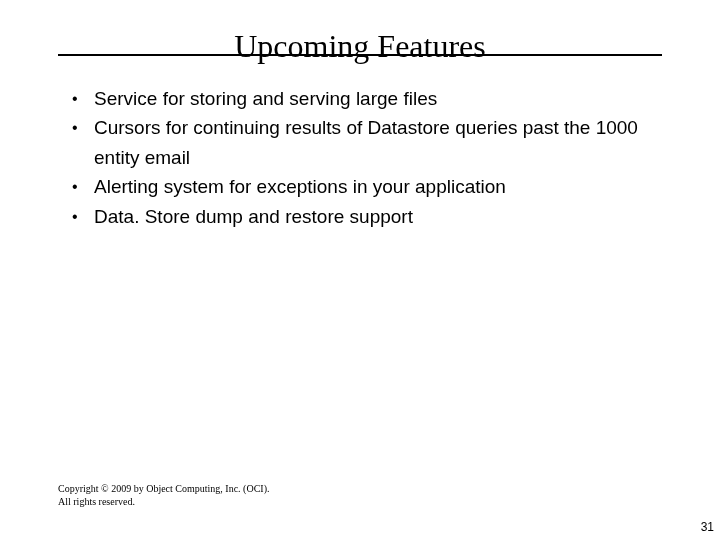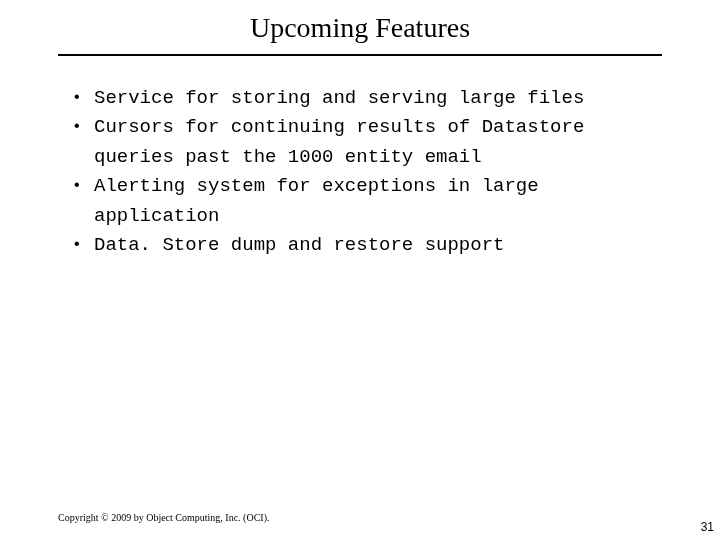--- a/index.html
+++ b/index.html
@@ -21,23 +21,24 @@
   }
   .title-wrap {
     position: absolute;
     top: 12px;
     left: 0;
     width: 720px;
     text-align: center;
   }
   .title {
     font-family: "Times New Roman", Times, serif;
-    font-size: 28px;
+    font-size: 32px;
     font-weight: 400;
     display: inline-block;
+    margin-top: 16px;
   }
   .title-rule {
     position: absolute;
     top: 46px;
     left: 58px;
     width: 604px;
     border: 0;
     border-top: 2px solid #000;
   }
   .body {
@@ -50,34 +51,33 @@
     list-style: none;
     margin: 0;
     padding: 0;
   }
   ul.bullets > li {
     font-size: 19px;
     line-height: 1.55;
     padding-left: 24px;
     position: relative;
     margin: 0;
-    font-family: Liberation Mono, monospace;
   }
   ul.bullets > li::before {
     content: "•";
     position: absolute;
     left: 2px;
     top: 0;
     font-size: 16px;
     line-height: 1.85;
   }
   .footer {
     position: absolute;
     left: 58px;
-    bottom: 16px;
+    bottom: 32px;
     font-family: "Times New Roman", Times, serif;
     font-size: 10px;
     line-height: 1.25;
   }
   .pagenum {
     position: absolute;
     right: 6px;
     bottom: 6px;
     font-family: Arial, Helvetica, sans-serif;
     font-size: 12px;
@@ -92,24 +92,25 @@
 
   <div class="title-wrap">
     <div class="title">Upcoming Features</div>
   </div>
   <hr class="title-rule">
 
   <div class="body">
     <ul class="bullets">
       <li>Service for storing and serving large files</li>
       <li>Cursors for continuing results of Datastore queries past the 1000 entity email</li>
-      <li>Alerting system for exceptions in large application</li>
+      <li>Alerting system for exceptions in your application</li>
       <li>Data. Store dump and restore support</li>
     </ul>
   </div>
 
   <div class="footer">
     <div>Copyright © 2009 by Object Computing, Inc. (OCI).</div>
+    <div>All rights reserved.</div>
   </div>
 
   <div class="pagenum">31</div>
 
 </div>
 
 </body></html>

